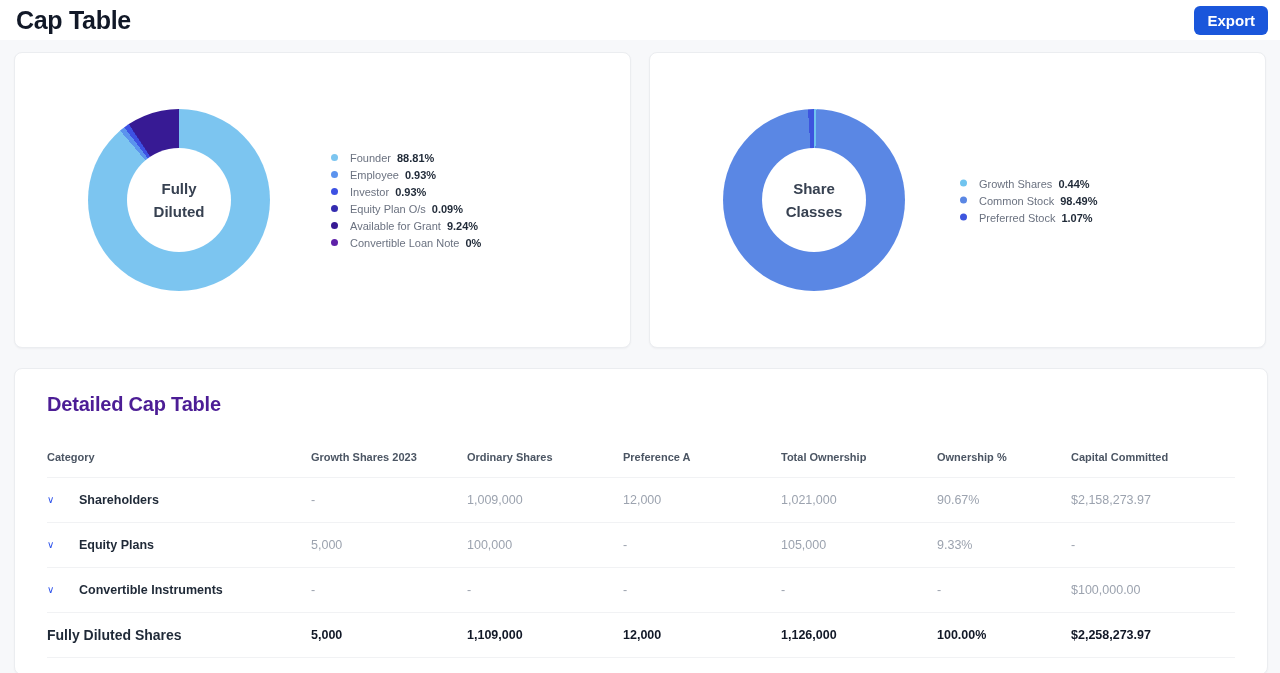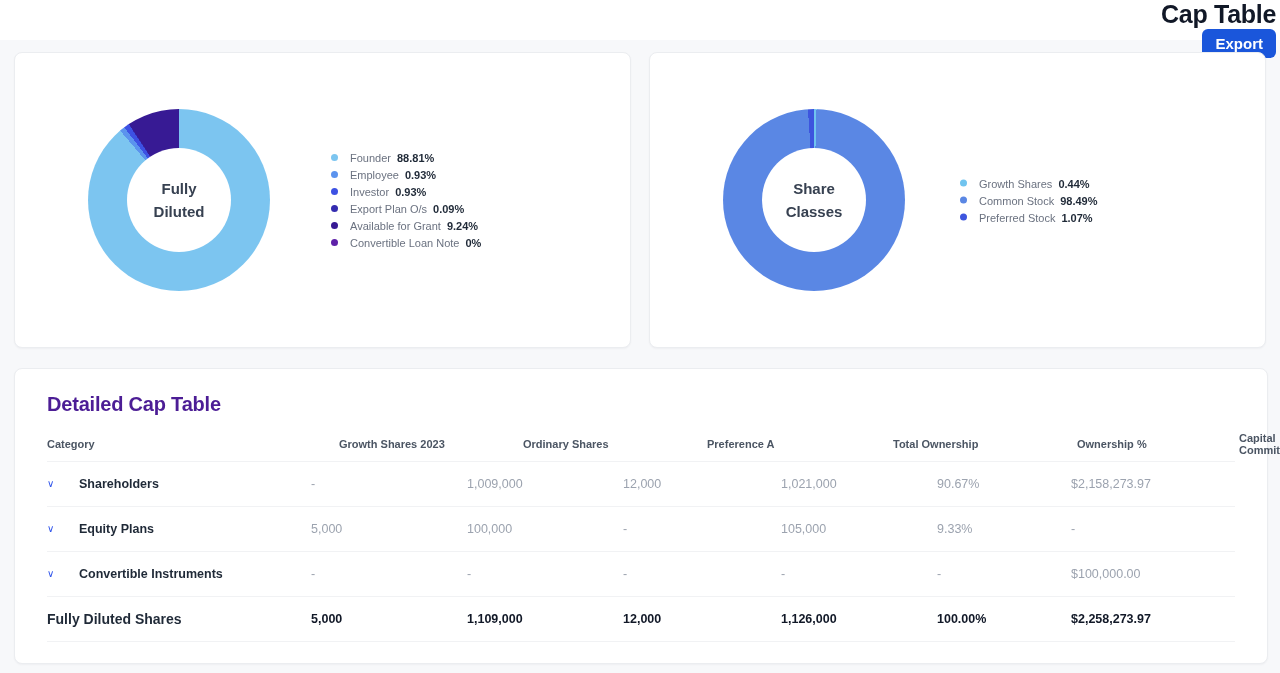--- a/index.html
+++ b/index.html
@@ -8,24 +8,23 @@
     font-family:"Liberation Sans", sans-serif;
     background:#f7f8fa;
     color:#1f2937;
     overflow:hidden;
   }
   
   .topbar {
     background:#ffffff;
     height:40px;
     display:flex;
-    align-items:flex-end;
+    align-items:center;
     justify-content:space-between;
-    padding:0 4px 0 16px;
-    flex-direction:column;
+    padding:0 12px 0 16px;
   }
   .page-title {
     font-size:25px;
     font-weight:700;
     color:#111827;
     letter-spacing:-0.3px;
   }
   .export-btn {
     background:#1a56db;
     color:#ffffff;
@@ -118,24 +117,23 @@
     font-weight:700;
     color:#4c1d95;
     letter-spacing:-0.2px;
   }
   .grid-row {
     display:grid;
     grid-template-columns:264px 156px 156px 158px 156px 134px 1fr;
     align-items:center;
   }
   .thead {
-    margin-top:16px;
+    margin-top:32px;
     height:30px;
     border-bottom:1px solid #f1f2f4;
-    gap:28px;
   }
   .th {
     font-size:11px;
     font-weight:700;
     color:#4b5563;
     padding-bottom:12px;
   }
   .trow {
     height:45px;
     border-bottom:1px solid #f1f2f4;
@@ -189,21 +187,21 @@
           <span class="legend-label">Employee</span>
           <span class="legend-pct">0.93%</span>
         </div>
         <div class="legend-item">
           <span class="legend-dot" style="background: rgb(61, 81, 227);"></span>
           <span class="legend-label">Investor</span>
           <span class="legend-pct">0.93%</span>
         </div>
         <div class="legend-item">
           <span class="legend-dot" style="background: rgb(52, 44, 176);"></span>
-          <span class="legend-label">Export Plan O/s</span>
+          <span class="legend-label">Equity Plan O/s</span>
           <span class="legend-pct">0.09%</span>
         </div>
         <div class="legend-item">
           <span class="legend-dot" style="background: rgb(55, 26, 148);"></span>
           <span class="legend-label">Available for Grant</span>
           <span class="legend-pct">9.24%</span>
         </div>
         <div class="legend-item">
           <span class="legend-dot" style="background: rgb(94, 33, 168);"></span>
           <span class="legend-label">Convertible Loan Note</span>

